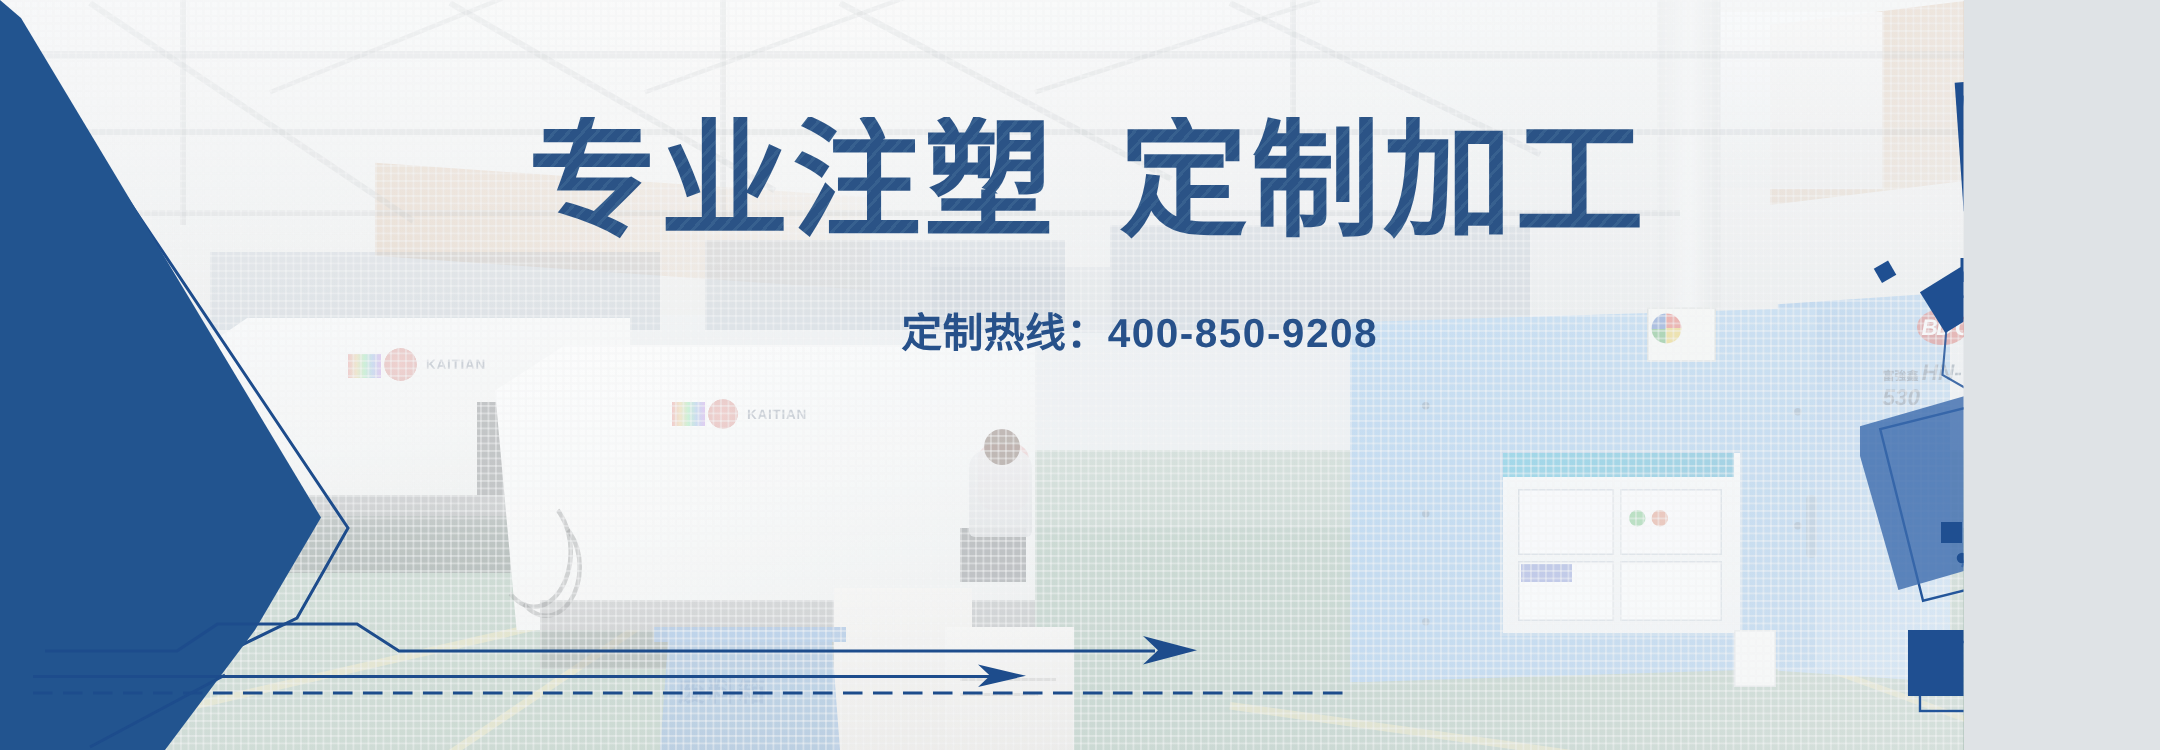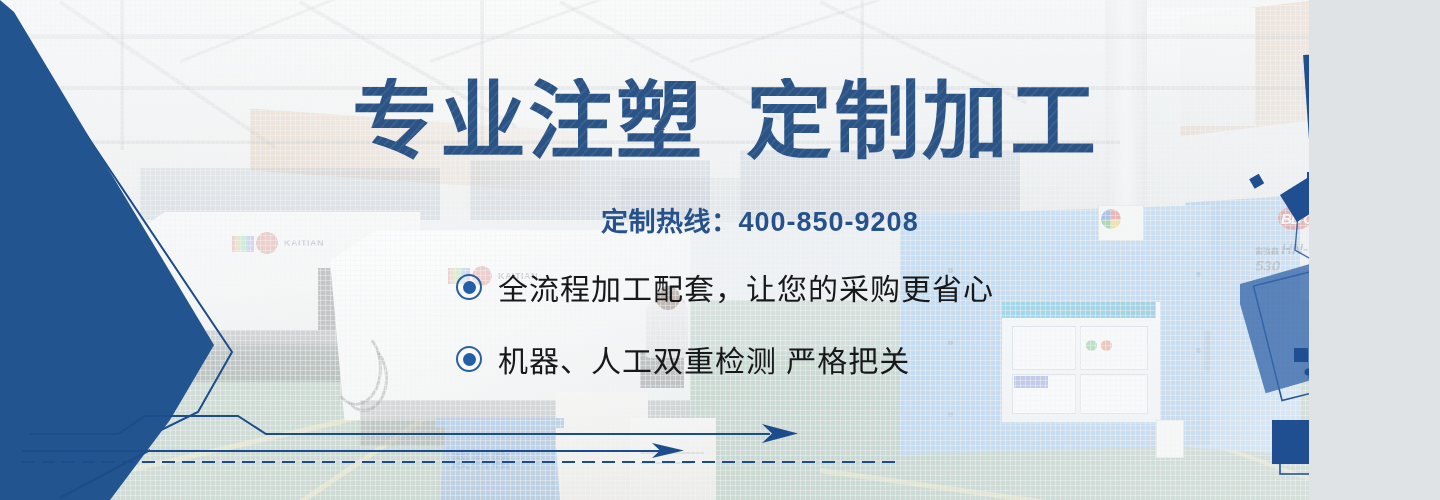--- a/index.html
+++ b/index.html
@@ -455,28 +455,14 @@
   </div>
 
   <div class="headline">
     <span>专业注塑</span><span class="gap"></span><span>定制加工</span>
   </div>
 
   <div class="hotline">
     <span>定制热线：</span><span class="num">400-850-9208</span>
   </div>
 
-  <div class="bullets">
-    <div class="bullet">
-      <span class="bullet-mark">
-          <i></i>
-        </span>
-      <span class="bullet-text">全流程加工配套，让您的采购更省心</span>
-    </div>
-    <div class="bullet">
-      <span class="bullet-mark">
-          <i></i>
-        </span>
-      <span class="bullet-text">机器、人工双重检测 严格把关</span>
-    </div>
-  </div>
 
 </div>
 
 </body></html>

